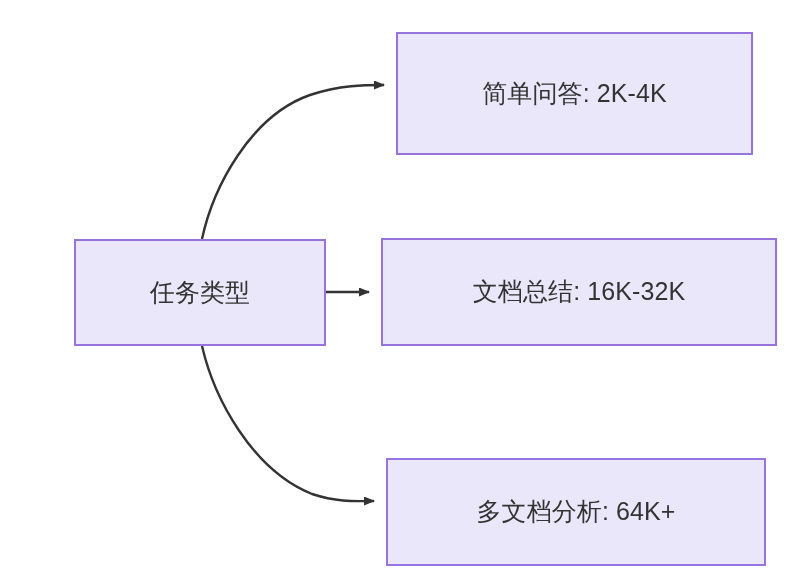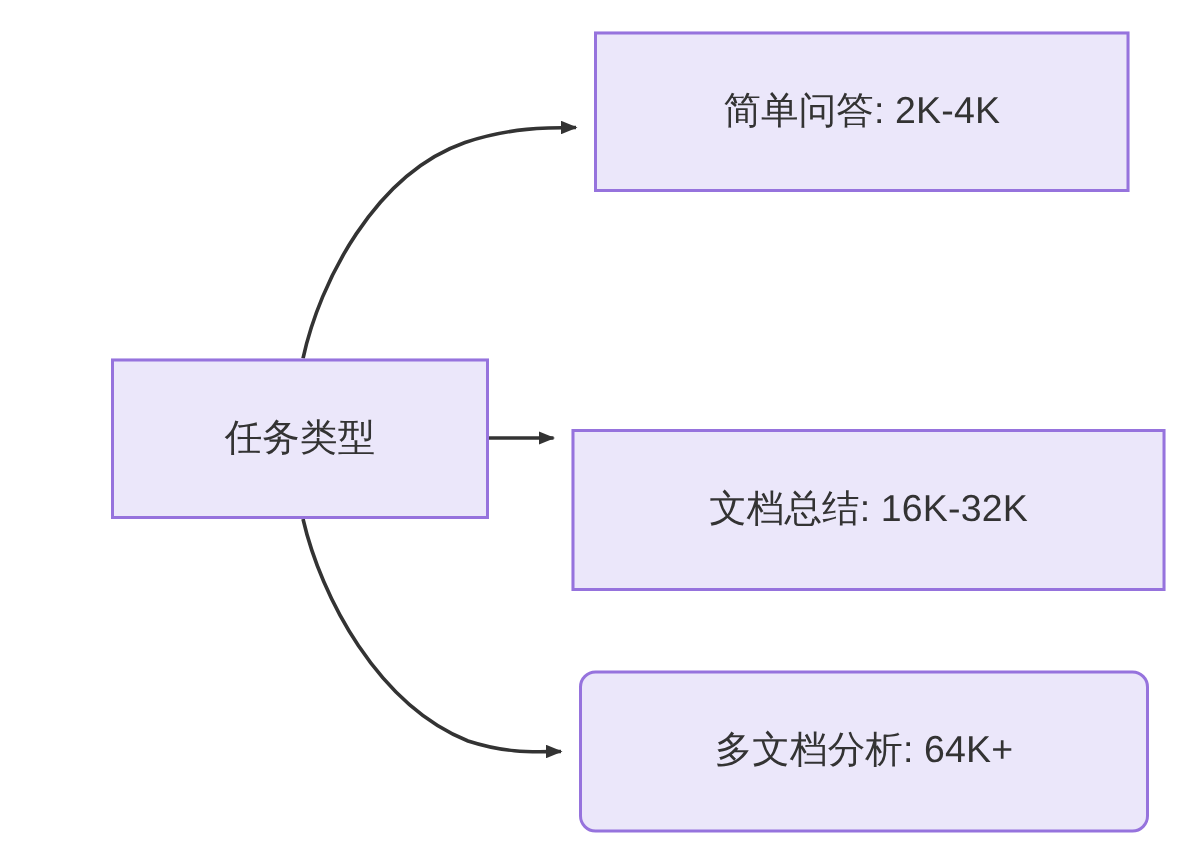--- a/index.html
+++ b/index.html
@@ -48,37 +48,35 @@
   
   #node-source {
     left: 31px;
     top: 239px;
     width: 252px;
     height: 107px;
     margin-left: 43px;
   }
   #node-simple-qa {
     left: 396px;
-    top: 21px;
+    top: 32px;
     width: 357px;
-    height: 107px;
+    height: 123px;
   }
   #node-doc-summary {
     left: 381px;
     top: 238px;
     width: 396px;
     height: 108px;
-    margin-top: 48px;
   }
   #node-multi-doc {
     left: 386px;
-    top: 447px;
+    top: 458px;
     width: 380px;
     height: 108px;
-    border-radius: 11px;
   }
 </style>
 </head>
 <body>
 
 <div id="diagram-canvas">
 
   <svg class="edge-layer" width="787" height="572" viewBox="0 0 787 572" xmlns="http://www.w3.org/2000/svg">
     <defs>
       <marker id="arrowhead" markerWidth="11" markerHeight="9" refX="10" refY="4.5" orient="auto" markerUnits="userSpaceOnUse">

